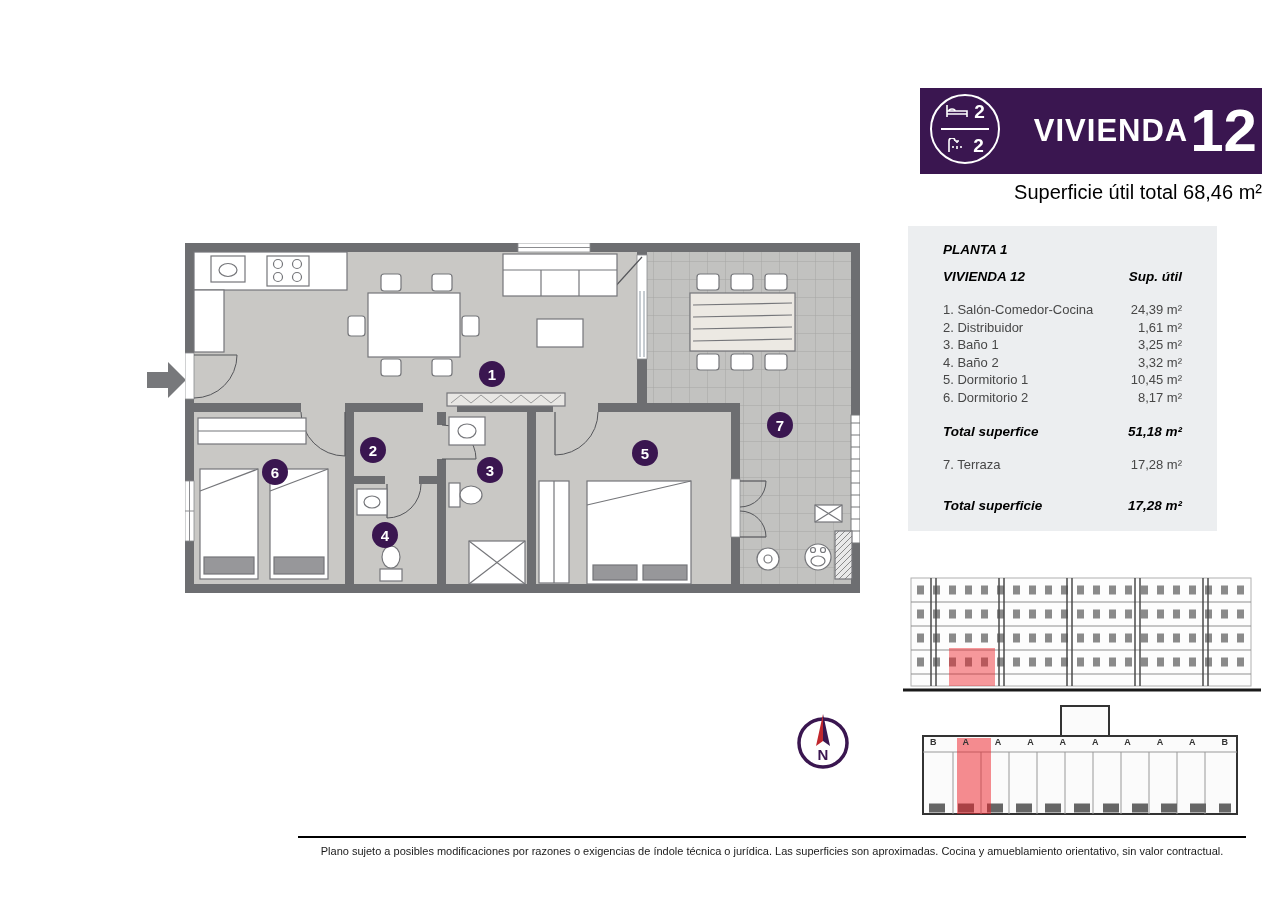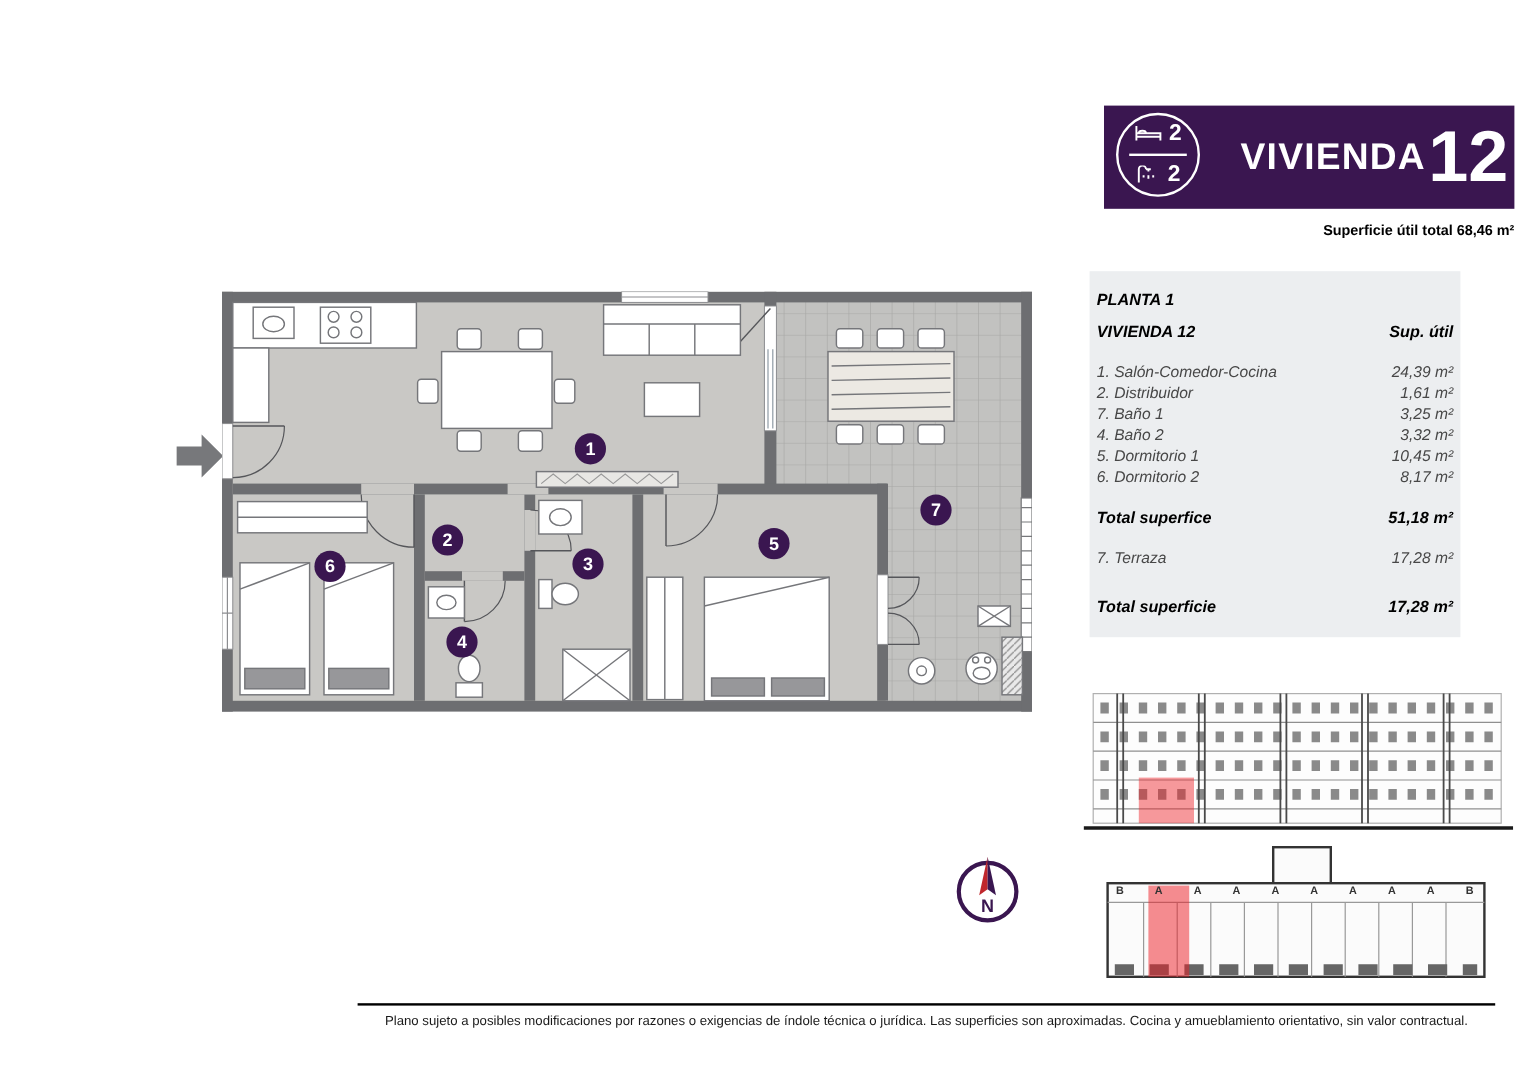--- a/index.html
+++ b/index.html
@@ -12,29 +12,29 @@
                   border:2.5px solid #fff; border-radius:50%;
                   display:flex; flex-direction:column; box-sizing:border-box; }
   .badge-half { flex:1; display:flex; align-items:center; justify-content:center; gap:5px; }
   .badge-divider { height:2px; background:#fff; margin:0 9px; }
   .badge-num { font-size:19px; font-weight:bold; }
   .badge-title { margin-left:auto; font-size:31px; font-weight:bold; letter-spacing:1px; }
   .badge-big { font-size:60px; font-weight:bold; line-height:1; margin:0 5px 0 2px; }
 
   
   .summary { position:absolute; right:18px; top:181px; text-align:right;
-             font-weight:bold; font-size:12px; line-height:23px; color:#000; }
+             font-weight:normal; font-size:20px; line-height:23px; color:#000; }
 
   
   .table { position:absolute; left:908px; top:226px; width:309px; background:#eceef0;
-           padding:16px 6px 18px; box-sizing:border-box; color:#444; }
+           padding:16px 35px 18px; box-sizing:border-box; color:#444; }
   .trow  { display:flex; justify-content:space-between; }
   .planta { font-weight:bold; font-size:13.5px; color:#000; margin-bottom:12px; font-style:italic;}
   .thead  { font-style:italic; font-weight:bold; font-size:13.5px; color:#000; margin-bottom:17px; }
-  .item   { font-style:italic; font-size:13px; line-height:17.5px; color:#474747; }
+  .item   { font-size:13px; line-height:17.5px; color:#474747; }
   .total  { margin-top:18px; font-style:italic; font-weight:bold; font-size:13.5px; color:#000;gap:24px; }
   .terr   { margin-top:17px; }
   .total2 { margin-top:24px; }
 
   
   .plan { position:absolute; left:185px; top:243px; width:675px; height:355px; }
   .room-badge { position:absolute; width:26px; height:26px; border-radius:50%;
                 background:#3a1650; color:#fff; font-weight:bold; font-size:15px;
                 display:flex; align-items:center; justify-content:center; }
   .entry-arrow { position:absolute; left:147px; top:360px; }
@@ -91,21 +91,21 @@
     </div>
     <div class="trow item">
       <span>1. Salón-Comedor-Cocina</span>
       <span>24,39 m²</span>
     </div>
     <div class="trow item">
       <span>2. Distribuidor</span>
       <span>1,61 m²</span>
     </div>
     <div class="trow item">
-      <span>7. Baño 1</span>
+      <span>3. Baño 1</span>
       <span>3,25 m²</span>
     </div>
     <div class="trow item">
       <span>4. Baño 2</span>
       <span>3,32 m²</span>
     </div>
     <div class="trow item">
       <span>5. Dormitorio 1</span>
       <span>10,45 m²</span>
     </div>

